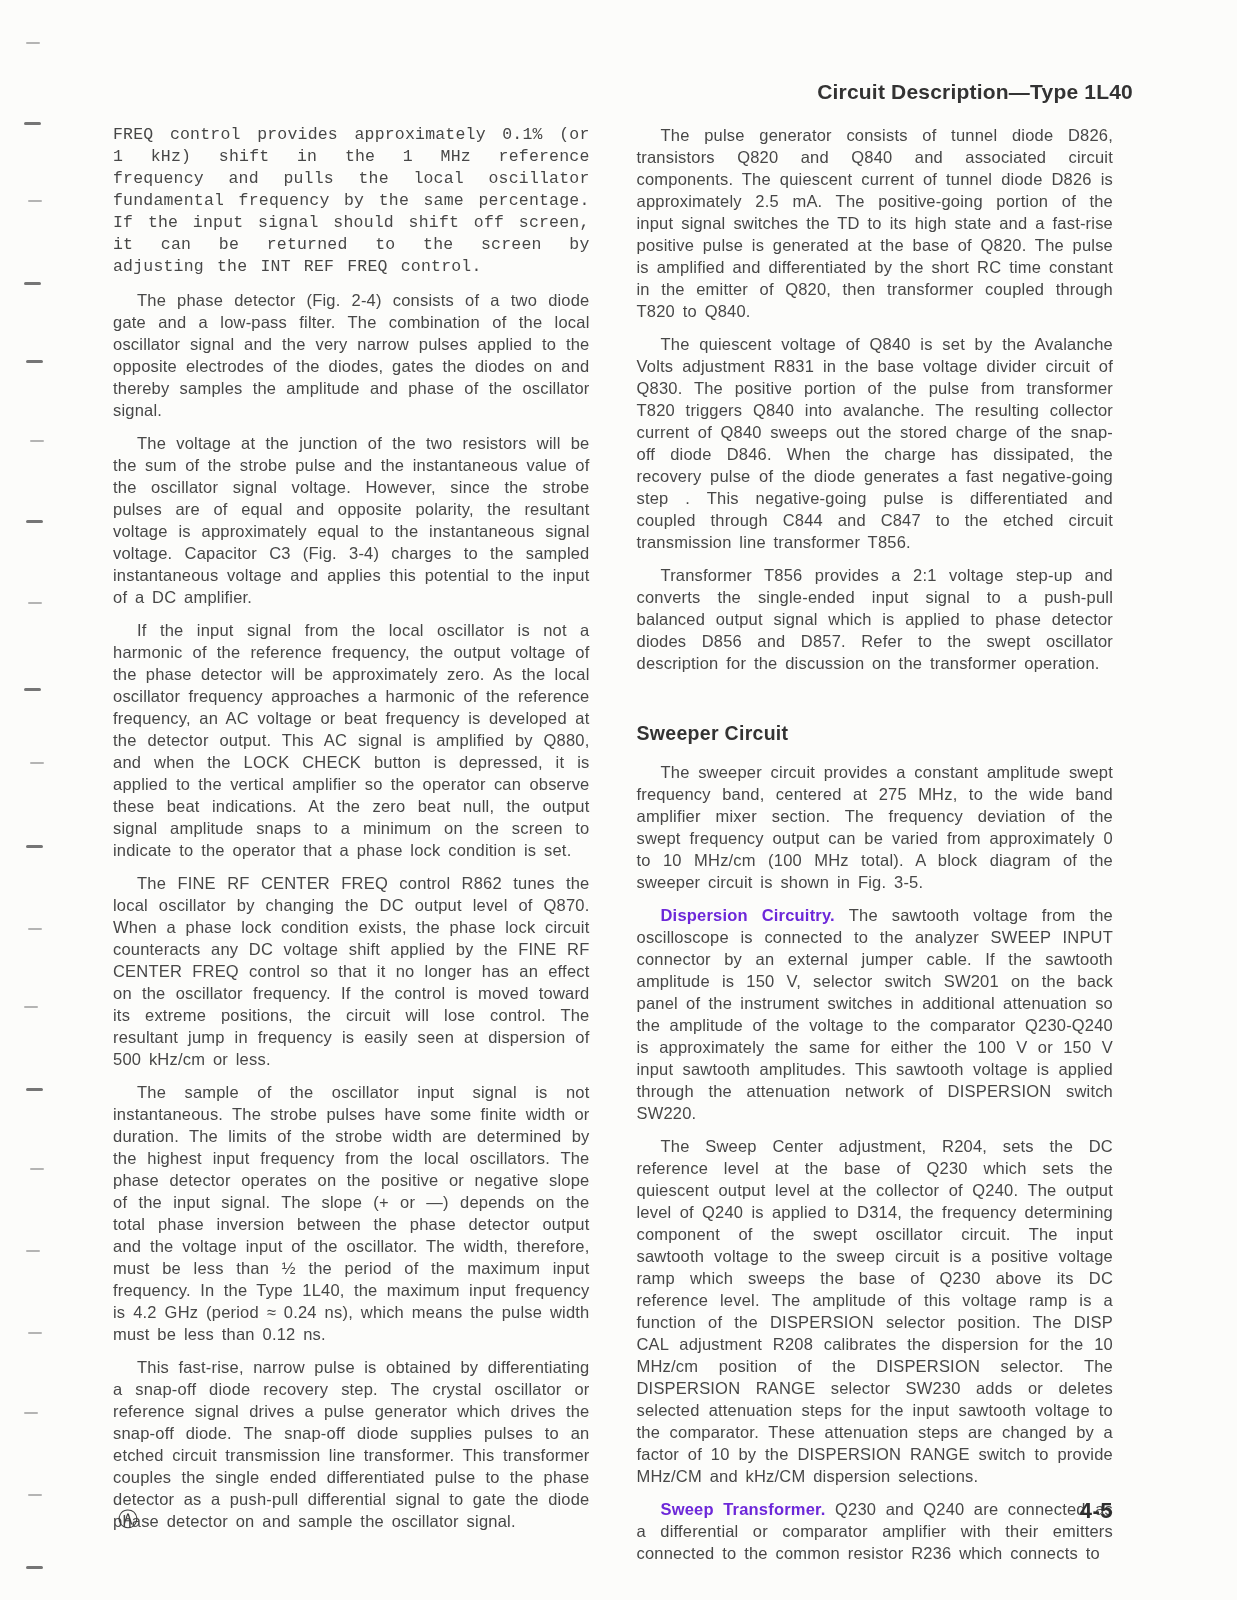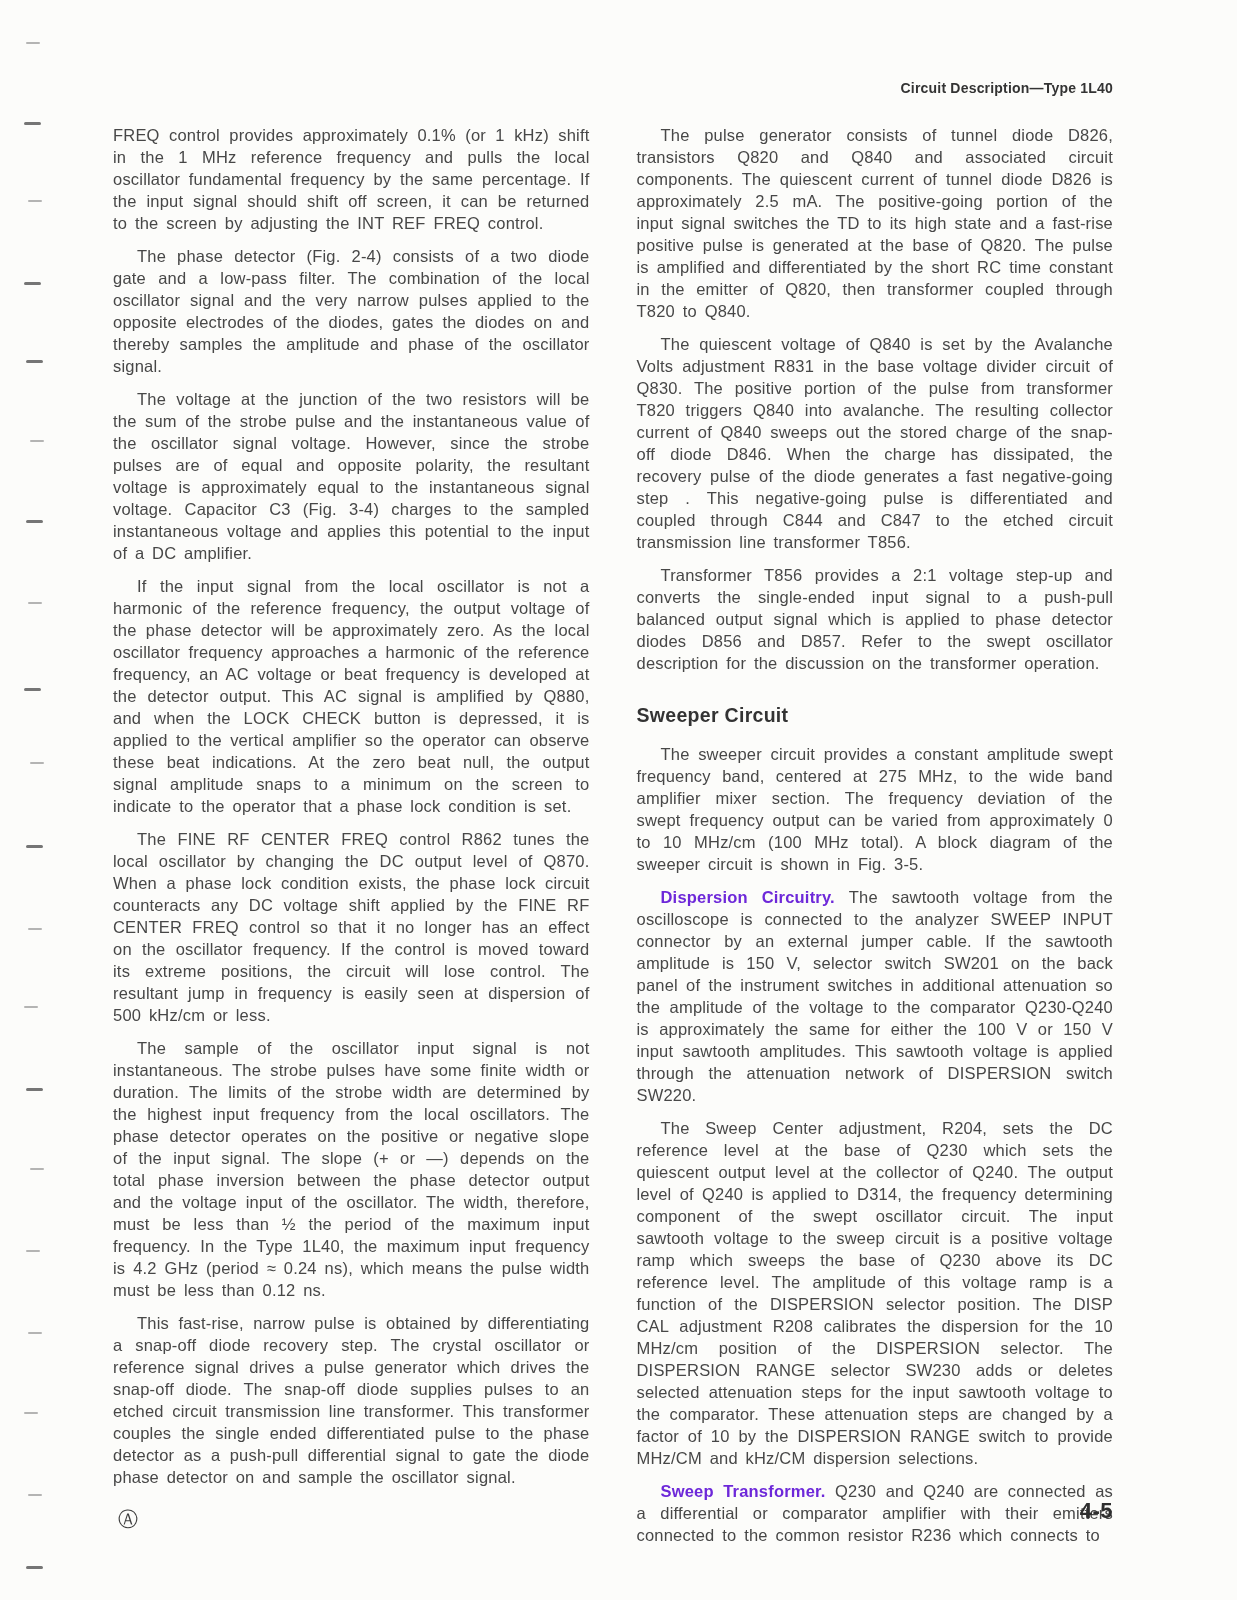--- a/index.html
+++ b/index.html
@@ -8,24 +8,24 @@
     background:#fcfcfa;
     font-family:"Liberation Sans", sans-serif;
     color:#474747;
     position:relative;
     overflow:hidden;
   }
   .page { position:absolute; inset:0; }
 
   .header-title {
     position:absolute;
-    top:80px; left:637px; width:476px;
+    top:80px; left:657px; width:476px;
     text-align:right;
     font-weight:bold;
-    font-size:14px;
+    font-size:21px;
     letter-spacing:0.2px;
     color:#333;
   }
 
   .columns {
     position:absolute;
     top:124px; left:113px;
     width:1000px;
     display:flex;
     gap:47px;
@@ -34,29 +34,29 @@
 
   p.para {
     font-size:16.5px;
     line-height:22px;
     text-align:justify;
     word-spacing:3px;
     letter-spacing:0.2px;
     margin-bottom:11px;
     text-indent:24px;
   }
-  p.para.noindent { text-indent:0; }
+  p.para.noindent { text-indent:0;font-family:Liberation Mono, monospace; }
   .lead { font-weight:bold; color:#6d28d9; }
 
   h2.section {
     font-size:19.5px;
     font-weight:bold;
     letter-spacing:0.3px;
     color:#333;
-    margin:30px 0 16px 0;
+    margin:48px 0 16px 0;
   }
 
   .footer-rev {
     position:absolute;
     left:118px; top:1506px;
     font-size:20px;
     color:#3f3f3f;
   }
   .footer-page {
     position:absolute;

